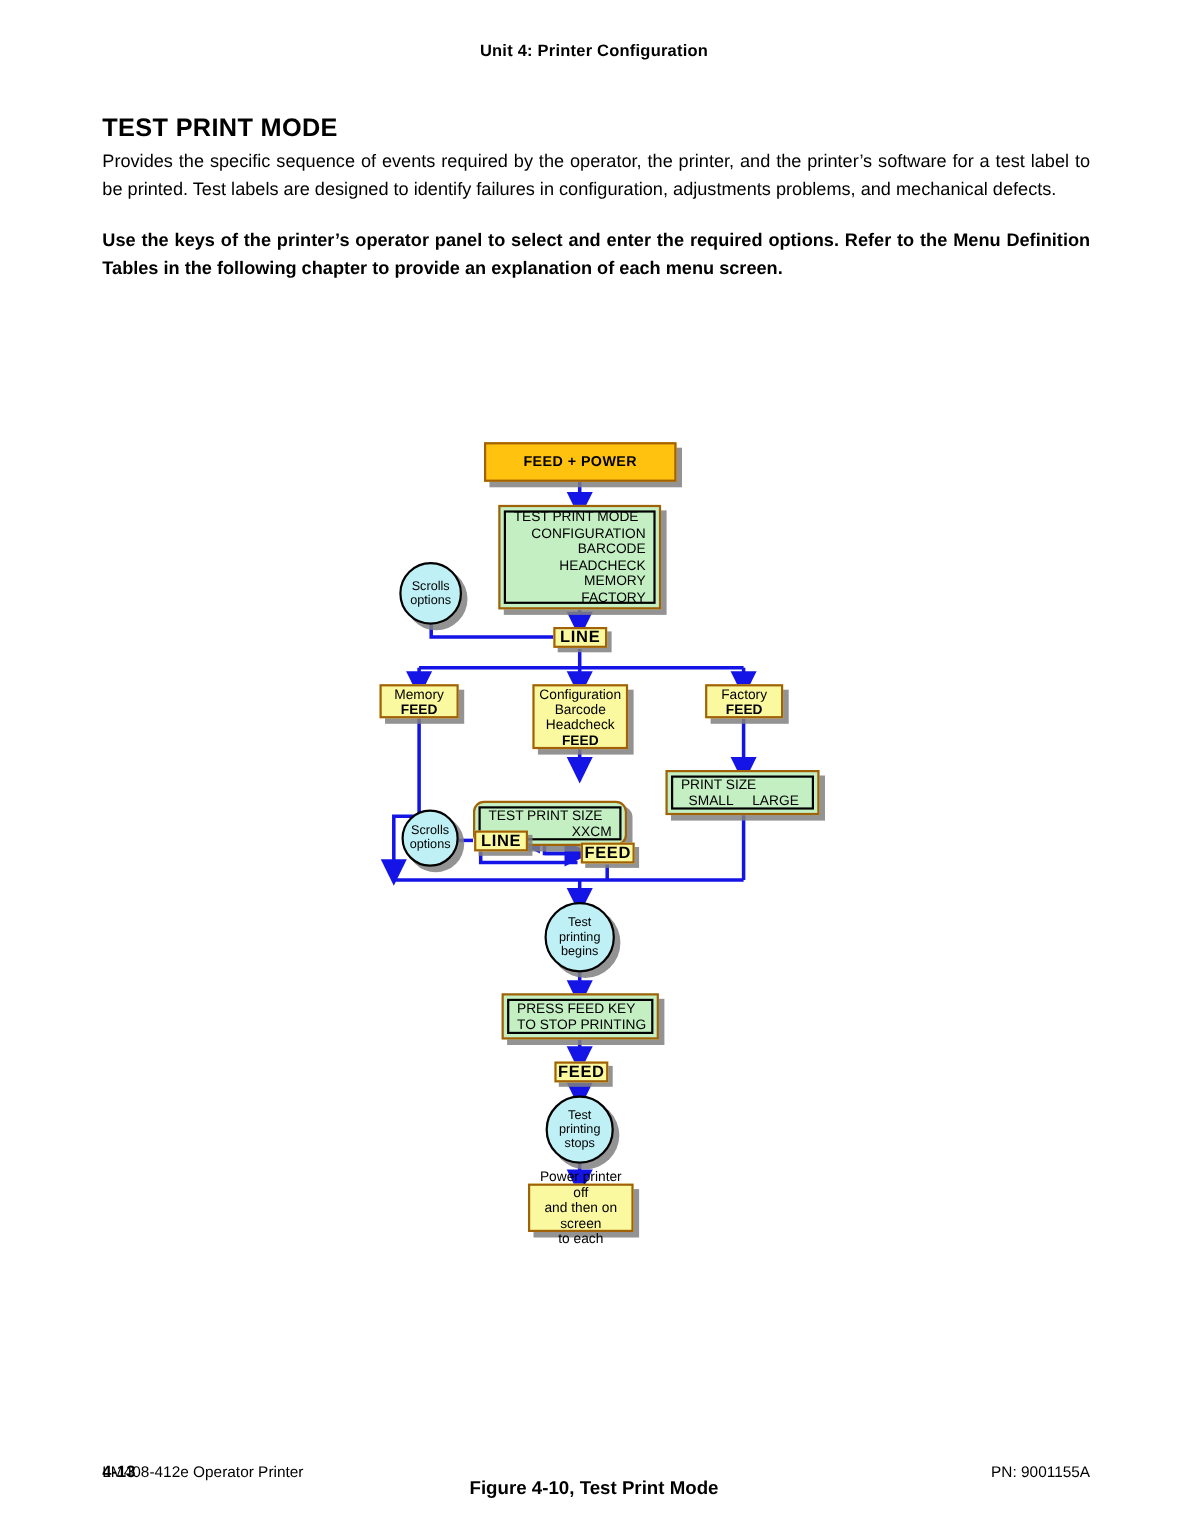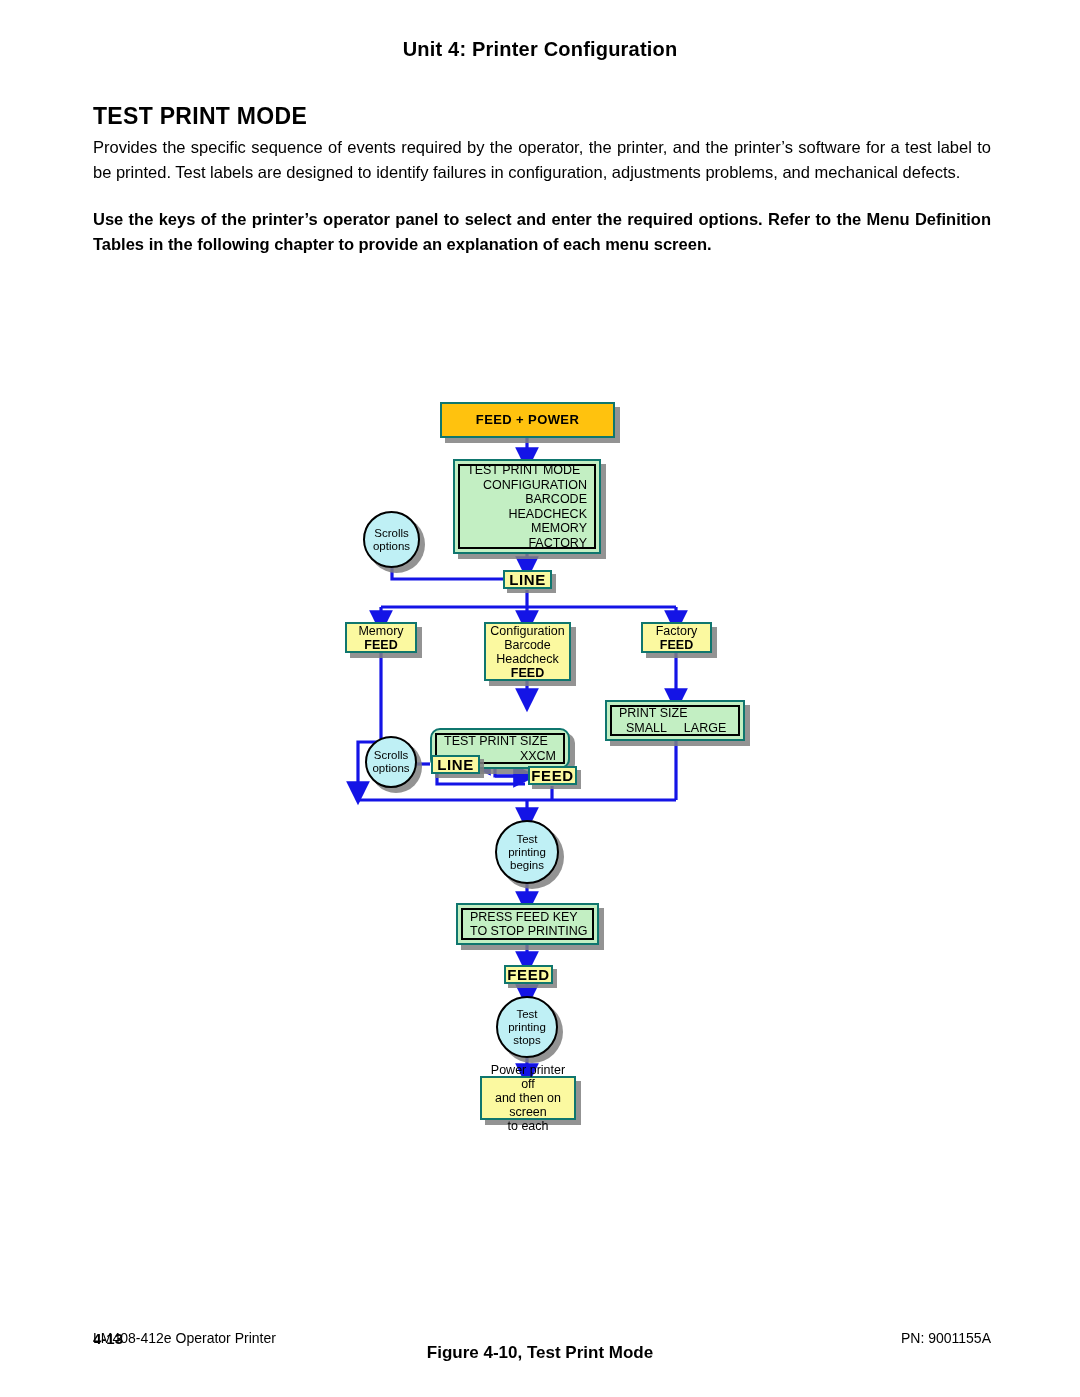--- a/index.html
+++ b/index.html
@@ -10,21 +10,21 @@
     font-family: "Liberation Sans", sans-serif;
     color: #000000;
     position: relative;
     overflow: hidden;
   }
 
   
   .page-header {
     position: absolute; top: 38px; left: 0; width: 1080px;
     text-align: center;
-    font-size: 20px; font-weight: bold;
+    font-size: 15px; font-weight: bold;
     letter-spacing: 0.2px;
   }
 
   .page-title {
     position: absolute; top: 88px; left: 93px;
     font-size: 23px; font-weight: bold;
     letter-spacing: 0.3px;
   }
 
   .body-para {
@@ -54,21 +54,21 @@
   #flowchart {
     position: absolute; top: 0; left: 0;
     width: 1080px; height: 1397px;
     pointer-events: none;
   }
   #flowchart * { pointer-events: auto; }
 
   
   .node {
     position: absolute;
-    border: 2px solid #0f766e;
+    border: 2px solid #a16207;
     box-shadow: 5px 5px 0 0 rgba(128,128,128,0.85);
     display: flex; flex-direction: column;
     justify-content: center;
     font-size: 12.5px; line-height: 14px;
     z-index: 5;
   }
 
   
   .n-gold {
     background: #FFC20E;

